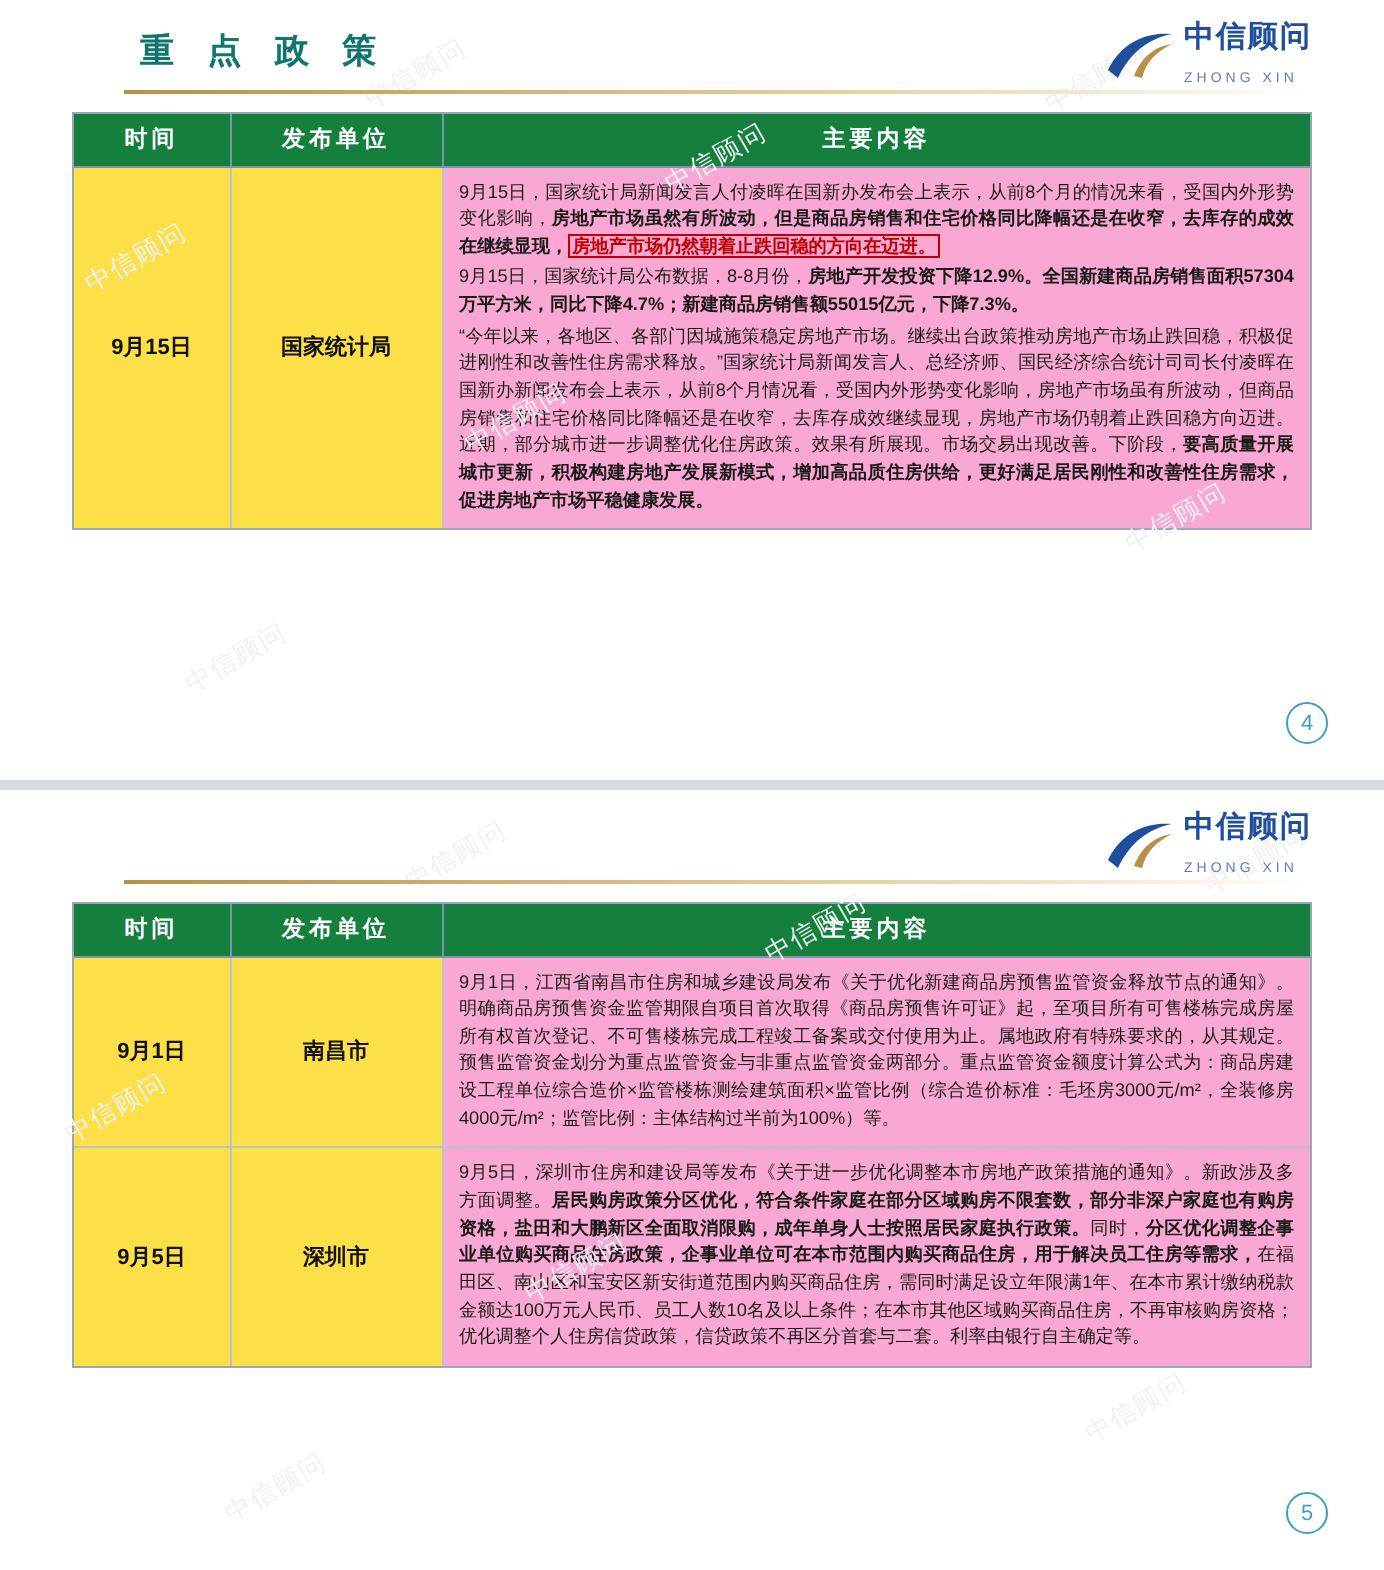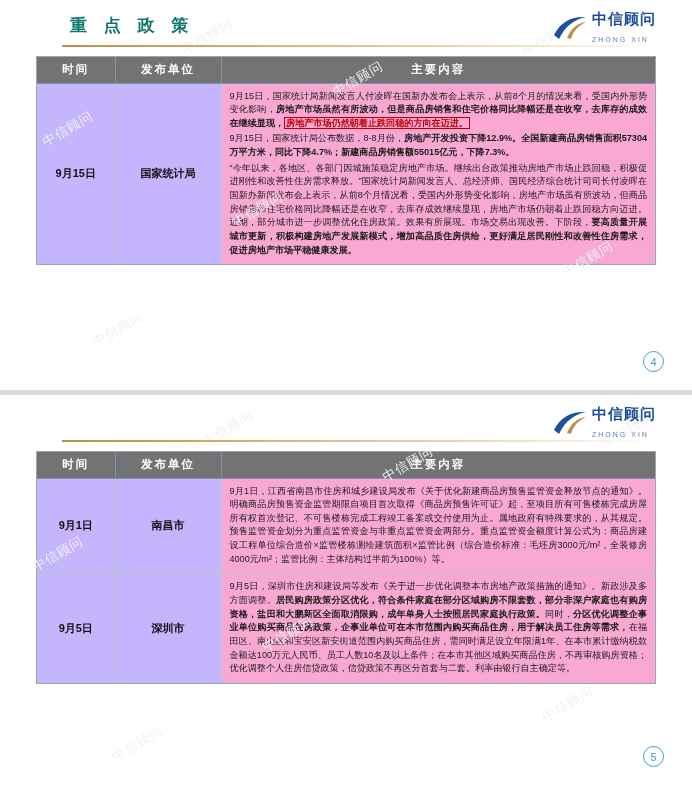--- a/index.html
+++ b/index.html
@@ -81,35 +81,35 @@
   .tbl-wrap {
     margin: 4px 36px 0 36px;
     border: 1px solid #9aa7b6;
   }
   table {
     width: 100%;
     border-collapse: collapse;
     table-layout: fixed;
   }
   thead th {
-    background: #737373;
+    background: #15803d;
     color: #ffffff;
     font-size: 11.5px;
     font-weight: bold;
     letter-spacing: 2px;
     height: 26px;
     border-right: 1px solid #7e93ae;
     border-bottom: 1px solid #7e93ae;
   }
   thead th:last-child { border-right: none; }
   td {
     border-right: 1px solid #b8c3d0;
     border-bottom: 1px solid #b8c3d0;
     vertical-align: middle;
-    background: #c4b5fd;
+    background: #fde047;
   }
   tr:last-child td { border-bottom: none; }
   td:last-child { border-right: none; }
   .c-date, .c-org {
     text-align: center;
     font-size: 11px;
     font-weight: bold;
     color: #111;
   }
   .c-body {

